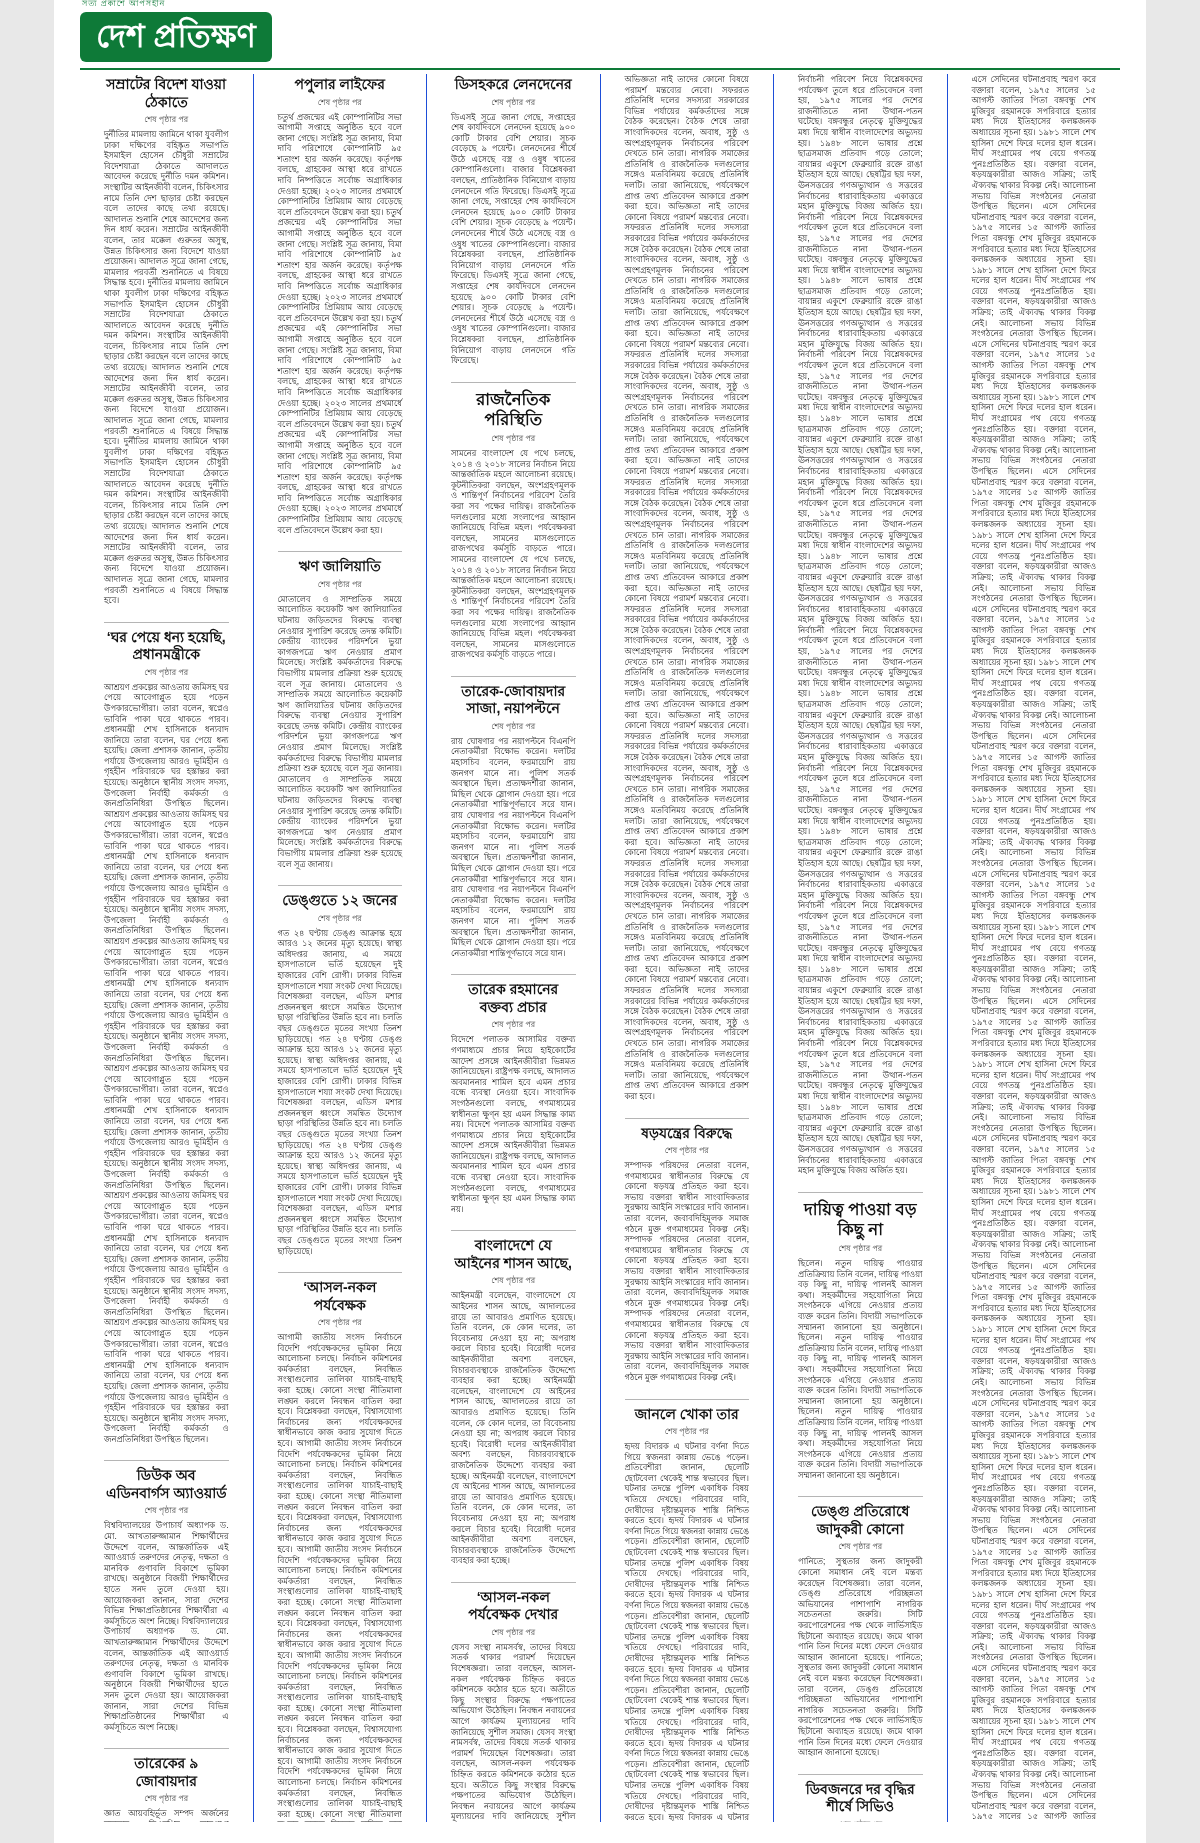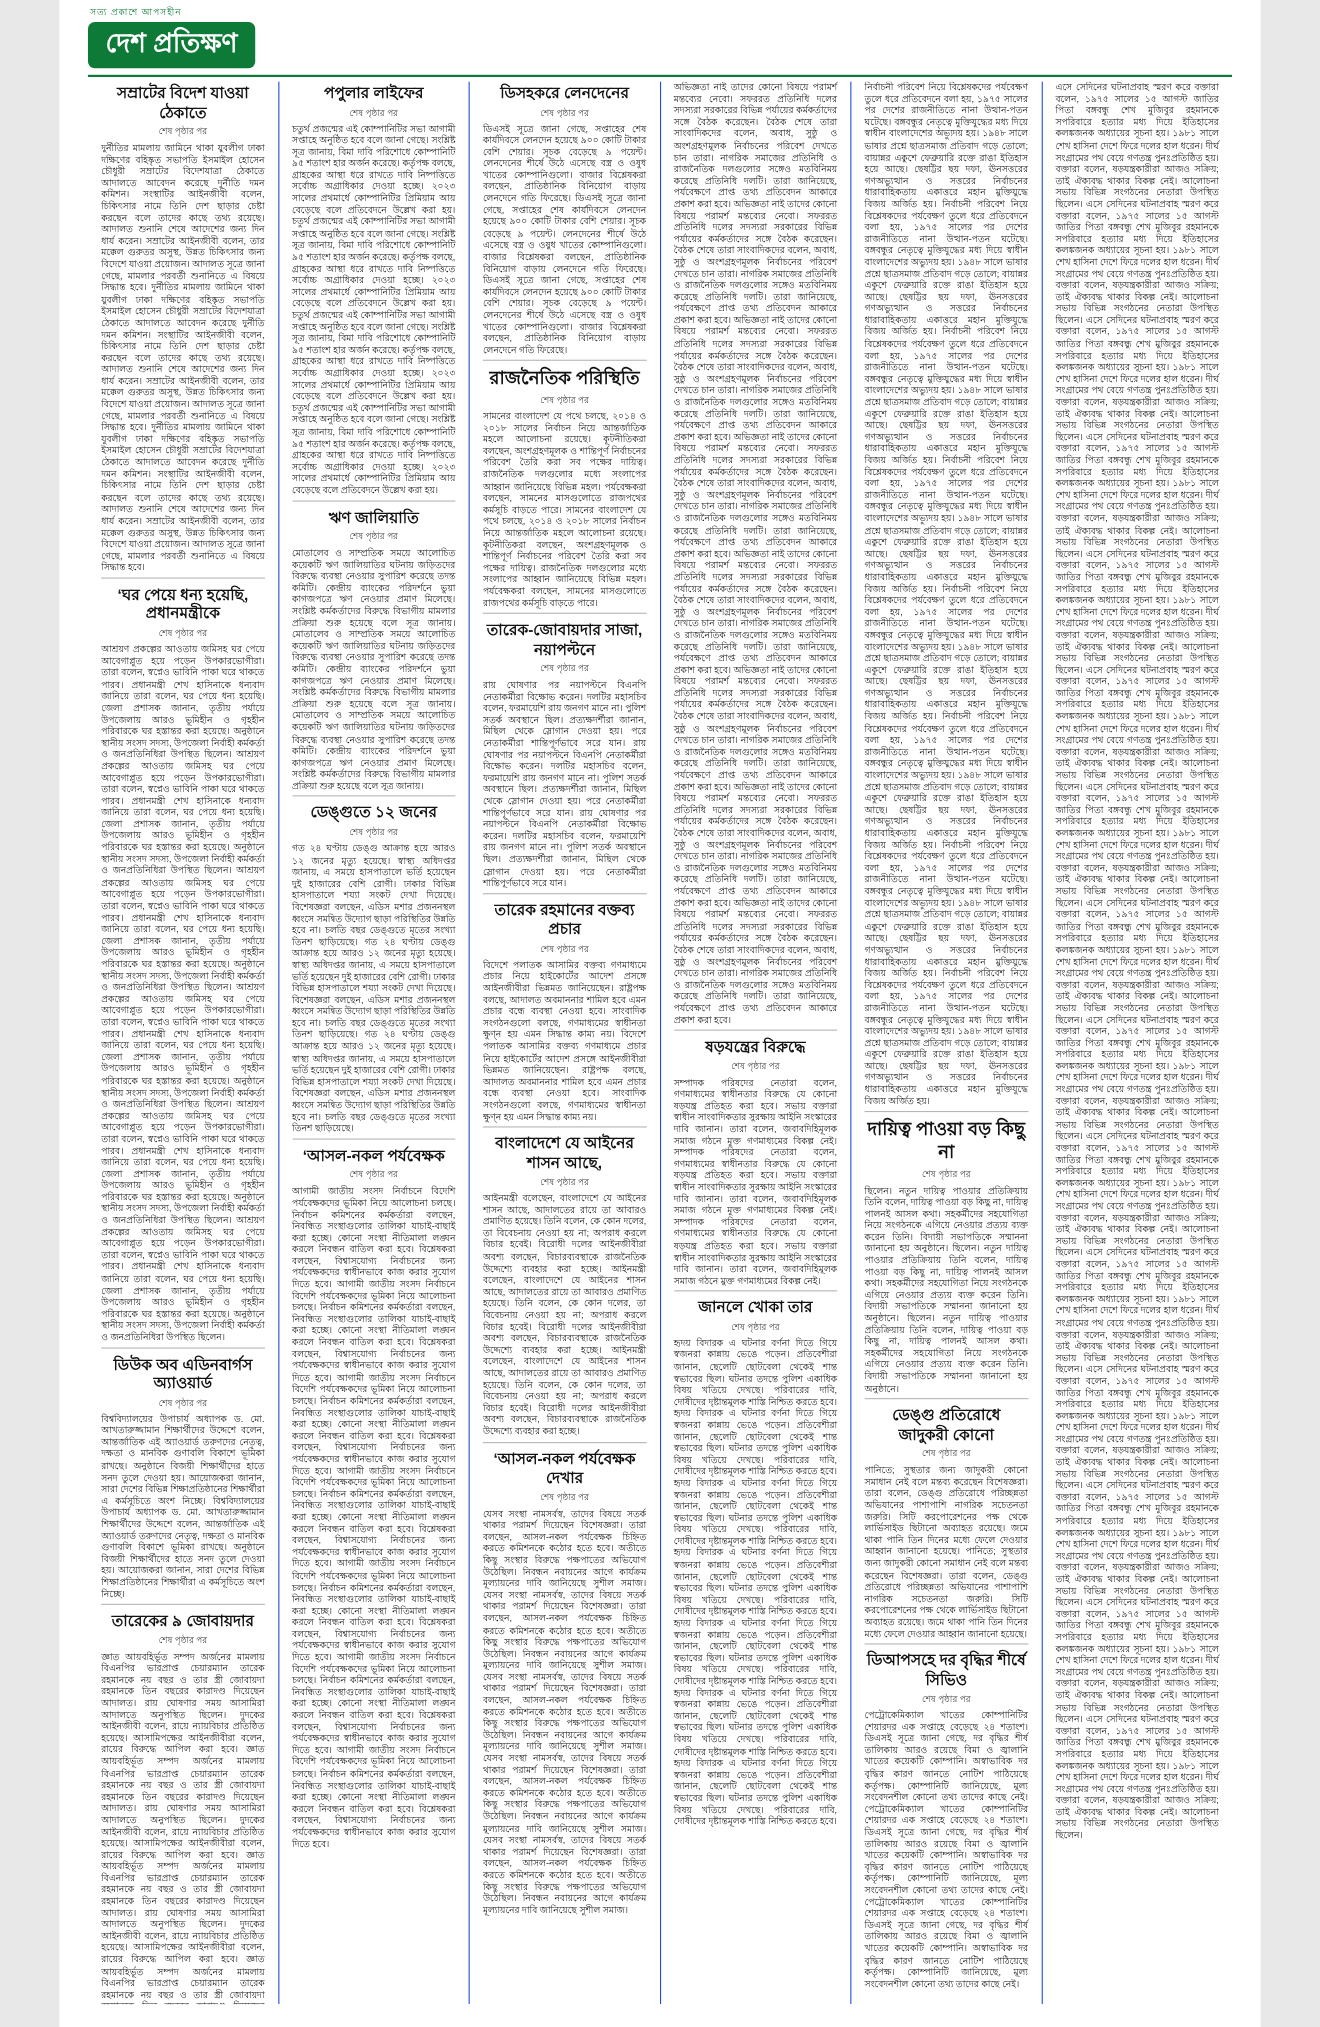--- a/index.html
+++ b/index.html
@@ -9,21 +9,21 @@
     box-sizing:border-box;padding:8px 26px 14px 26px;overflow:hidden;position:relative;
   }
   
   .masthead{
     display:flex;align-items:flex-end;justify-content:space-between;
     border-bottom:2px solid #0e7a38;padding-bottom:6px;height:62px;box-sizing:border-box;
   }
   .mast-left{display:flex;flex-direction:column;gap:2px;}
   .tagline{font-size:8px;color:#0e7a38;letter-spacing:1px;padding-left:2px;}
   .logo{
-    background:#0e7a38;color:#ffffff;font-weight:800;font-size:24px;line-height:1;
+    background:#0e7a38;color:#ffffff;font-weight:800;font-size:32px;line-height:1;
     padding:8px 16px 10px 16px;border-radius:6px;display:inline-block;white-space:nowrap;
   }
   .mast-right{display:flex;align-items:center;gap:0;}
   .section-title{
     font-weight:800;font-size:33px;color:#222222;white-space:nowrap;line-height:1;
     padding-right:10px;
   }
   .flower{font-size:24px;color:#0e7a38;line-height:1;padding:0 10px;border-left:1px solid #c0c0c0;}
   .pageno{
     font-weight:800;font-size:44px;color:#0e7a38;line-height:1;
@@ -33,21 +33,21 @@
   .day{font-weight:800;font-size:15px;color:#111111;line-height:1.2;}
   .date{font-size:10.5px;color:#333333;line-height:1.3;white-space:nowrap;}
   
   .columns-region{
     display:flex;align-items:stretch;margin-top:4px;height:1748px;overflow:hidden;
   }
   .col{
     flex:1 1 0;padding:0 8px;box-sizing:border-box;overflow:hidden;height:100%;
   }
   .col + .col{border-left:1px solid #1d4ed8;}
-  article{margin:4px;}
+  article{margin:16px;}
   article.with-head{border-top:1px solid #b5b5b5;margin-top:3px;padding-top:4px;}
   .col > article:first-child{border-top:none;margin-top:0;padding-top:0;}
   .headline{
     margin:0;font-weight:800;font-size:14px;line-height:1.25;color:#111111;
     text-align:center;padding:2px 1px 1px 1px;
   }
   .headline.lg{font-size:16.5px;}
   .continued{
     font-size:8px;font-weight:400;color:#444444;text-align:center;
     padding:1px 0 3px 0;
@@ -169,21 +169,21 @@
           <h2 class="headline lg">দায়িত্ব পাওয়া বড় কিছু না</h2>
           <div class="continued">শেষ পৃষ্ঠার পর</div>
           <p class="body-text">ছিলেন। নতুন দায়িত্ব পাওয়ার প্রতিক্রিয়ায় তিনি বলেন, দায়িত্ব পাওয়া বড় কিছু না, দায়িত্ব পালনই আসল কথা। সহকর্মীদের সহযোগিতা নিয়ে সংগঠনকে এগিয়ে নেওয়ার প্রত্যয় ব্যক্ত করেন তিনি। বিদায়ী সভাপতিকে সম্মাননা জানানো হয় অনুষ্ঠানে। ছিলেন। নতুন দায়িত্ব পাওয়ার প্রতিক্রিয়ায় তিনি বলেন, দায়িত্ব পাওয়া বড় কিছু না, দায়িত্ব পালনই আসল কথা। সহকর্মীদের সহযোগিতা নিয়ে সংগঠনকে এগিয়ে নেওয়ার প্রত্যয় ব্যক্ত করেন তিনি। বিদায়ী সভাপতিকে সম্মাননা জানানো হয় অনুষ্ঠানে। ছিলেন। নতুন দায়িত্ব পাওয়ার প্রতিক্রিয়ায় তিনি বলেন, দায়িত্ব পাওয়া বড় কিছু না, দায়িত্ব পালনই আসল কথা। সহকর্মীদের সহযোগিতা নিয়ে সংগঠনকে এগিয়ে নেওয়ার প্রত্যয় ব্যক্ত করেন তিনি। বিদায়ী সভাপতিকে সম্মাননা জানানো হয় অনুষ্ঠানে।</p>
         </article>
         <article class="article with-head">
           <h2 class="headline">ডেঙ্গু প্রতিরোধে জাদুকরী কোনো</h2>
           <div class="continued">শেষ পৃষ্ঠার পর</div>
           <p class="body-text">পানিতে; সুস্থতার জন্য জাদুকরী কোনো সমাধান নেই বলে মন্তব্য করেছেন বিশেষজ্ঞরা। তারা বলেন, ডেঙ্গু প্রতিরোধে পরিচ্ছন্নতা অভিযানের পাশাপাশি নাগরিক সচেতনতা জরুরি। সিটি করপোরেশনের পক্ষ থেকে লার্ভিসাইড ছিটানো অব্যাহত রয়েছে। জমে থাকা পানি তিন দিনের মধ্যে ফেলে দেওয়ার আহ্বান জানানো হয়েছে। পানিতে; সুস্থতার জন্য জাদুকরী কোনো সমাধান নেই বলে মন্তব্য করেছেন বিশেষজ্ঞরা। তারা বলেন, ডেঙ্গু প্রতিরোধে পরিচ্ছন্নতা অভিযানের পাশাপাশি নাগরিক সচেতনতা জরুরি। সিটি করপোরেশনের পক্ষ থেকে লার্ভিসাইড ছিটানো অব্যাহত রয়েছে। জমে থাকা পানি তিন দিনের মধ্যে ফেলে দেওয়ার আহ্বান জানানো হয়েছে।</p>
         </article>
         <article class="article with-head">
-          <h2 class="headline">ডিআপসহে দর বৃদ্ধির শীর্ষে সিভিও</h2>
+          <h2 class="headline">ডিবজনরে দর বৃদ্ধির শীর্ষে সিভিও</h2>
           <div class="continued">শেষ পৃষ্ঠার পর</div>
           <p class="body-text">পেট্রোকেমিক্যাল খাতের কোম্পানিটির শেয়ারদর এক সপ্তাহে বেড়েছে ২৪ শতাংশ। ডিএসই সূত্রে জানা গেছে, দর বৃদ্ধির শীর্ষ তালিকায় আরও রয়েছে বিমা ও জ্বালানি খাতের কয়েকটি কোম্পানি। অস্বাভাবিক দর বৃদ্ধির কারণ জানতে নোটিশ পাঠিয়েছে কর্তৃপক্ষ। কোম্পানিটি জানিয়েছে, মূল্য সংবেদনশীল কোনো তথ্য তাদের কাছে নেই। পেট্রোকেমিক্যাল খাতের কোম্পানিটির শেয়ারদর এক সপ্তাহে বেড়েছে ২৪ শতাংশ। ডিএসই সূত্রে জানা গেছে, দর বৃদ্ধির শীর্ষ তালিকায় আরও রয়েছে বিমা ও জ্বালানি খাতের কয়েকটি কোম্পানি। অস্বাভাবিক দর বৃদ্ধির কারণ জানতে নোটিশ পাঠিয়েছে কর্তৃপক্ষ। কোম্পানিটি জানিয়েছে, মূল্য সংবেদনশীল কোনো তথ্য তাদের কাছে নেই। পেট্রোকেমিক্যাল খাতের কোম্পানিটির শেয়ারদর এক সপ্তাহে বেড়েছে ২৪ শতাংশ। ডিএসই সূত্রে জানা গেছে, দর বৃদ্ধির শীর্ষ তালিকায় আরও রয়েছে বিমা ও জ্বালানি খাতের কয়েকটি কোম্পানি। অস্বাভাবিক দর বৃদ্ধির কারণ জানতে নোটিশ পাঠিয়েছে কর্তৃপক্ষ। কোম্পানিটি জানিয়েছে, মূল্য সংবেদনশীল কোনো তথ্য তাদের কাছে নেই।</p>
         </article>
       </div>
       <div class="col">
         <article class="article">
           <p class="body-text">এসে সেদিনের ঘটনাপ্রবাহ স্মরণ করে বক্তারা বলেন, ১৯৭৫ সালের ১৫ আগস্ট জাতির পিতা বঙ্গবন্ধু শেখ মুজিবুর রহমানকে সপরিবারে হত্যার মধ্য দিয়ে ইতিহাসের কলঙ্কজনক অধ্যায়ের সূচনা হয়। ১৯৮১ সালে শেখ হাসিনা দেশে ফিরে দলের হাল ধরেন। দীর্ঘ সংগ্রামের পথ বেয়ে গণতন্ত্র পুনঃপ্রতিষ্ঠিত হয়। বক্তারা বলেন, ষড়যন্ত্রকারীরা আজও সক্রিয়; তাই ঐক্যবদ্ধ থাকার বিকল্প নেই। আলোচনা সভায় বিভিন্ন সংগঠনের নেতারা উপস্থিত ছিলেন। এসে সেদিনের ঘটনাপ্রবাহ স্মরণ করে বক্তারা বলেন, ১৯৭৫ সালের ১৫ আগস্ট জাতির পিতা বঙ্গবন্ধু শেখ মুজিবুর রহমানকে সপরিবারে হত্যার মধ্য দিয়ে ইতিহাসের কলঙ্কজনক অধ্যায়ের সূচনা হয়। ১৯৮১ সালে শেখ হাসিনা দেশে ফিরে দলের হাল ধরেন। দীর্ঘ সংগ্রামের পথ বেয়ে গণতন্ত্র পুনঃপ্রতিষ্ঠিত হয়। বক্তারা বলেন, ষড়যন্ত্রকারীরা আজও সক্রিয়; তাই ঐক্যবদ্ধ থাকার বিকল্প নেই। আলোচনা সভায় বিভিন্ন সংগঠনের নেতারা উপস্থিত ছিলেন। এসে সেদিনের ঘটনাপ্রবাহ স্মরণ করে বক্তারা বলেন, ১৯৭৫ সালের ১৫ আগস্ট জাতির পিতা বঙ্গবন্ধু শেখ মুজিবুর রহমানকে সপরিবারে হত্যার মধ্য দিয়ে ইতিহাসের কলঙ্কজনক অধ্যায়ের সূচনা হয়। ১৯৮১ সালে শেখ হাসিনা দেশে ফিরে দলের হাল ধরেন। দীর্ঘ সংগ্রামের পথ বেয়ে গণতন্ত্র পুনঃপ্রতিষ্ঠিত হয়। বক্তারা বলেন, ষড়যন্ত্রকারীরা আজও সক্রিয়; তাই ঐক্যবদ্ধ থাকার বিকল্প নেই। আলোচনা সভায় বিভিন্ন সংগঠনের নেতারা উপস্থিত ছিলেন। এসে সেদিনের ঘটনাপ্রবাহ স্মরণ করে বক্তারা বলেন, ১৯৭৫ সালের ১৫ আগস্ট জাতির পিতা বঙ্গবন্ধু শেখ মুজিবুর রহমানকে সপরিবারে হত্যার মধ্য দিয়ে ইতিহাসের কলঙ্কজনক অধ্যায়ের সূচনা হয়। ১৯৮১ সালে শেখ হাসিনা দেশে ফিরে দলের হাল ধরেন। দীর্ঘ সংগ্রামের পথ বেয়ে গণতন্ত্র পুনঃপ্রতিষ্ঠিত হয়। বক্তারা বলেন, ষড়যন্ত্রকারীরা আজও সক্রিয়; তাই ঐক্যবদ্ধ থাকার বিকল্প নেই। আলোচনা সভায় বিভিন্ন সংগঠনের নেতারা উপস্থিত ছিলেন। এসে সেদিনের ঘটনাপ্রবাহ স্মরণ করে বক্তারা বলেন, ১৯৭৫ সালের ১৫ আগস্ট জাতির পিতা বঙ্গবন্ধু শেখ মুজিবুর রহমানকে সপরিবারে হত্যার মধ্য দিয়ে ইতিহাসের কলঙ্কজনক অধ্যায়ের সূচনা হয়। ১৯৮১ সালে শেখ হাসিনা দেশে ফিরে দলের হাল ধরেন। দীর্ঘ সংগ্রামের পথ বেয়ে গণতন্ত্র পুনঃপ্রতিষ্ঠিত হয়। বক্তারা বলেন, ষড়যন্ত্রকারীরা আজও সক্রিয়; তাই ঐক্যবদ্ধ থাকার বিকল্প নেই। আলোচনা সভায় বিভিন্ন সংগঠনের নেতারা উপস্থিত ছিলেন। এসে সেদিনের ঘটনাপ্রবাহ স্মরণ করে বক্তারা বলেন, ১৯৭৫ সালের ১৫ আগস্ট জাতির পিতা বঙ্গবন্ধু শেখ মুজিবুর রহমানকে সপরিবারে হত্যার মধ্য দিয়ে ইতিহাসের কলঙ্কজনক অধ্যায়ের সূচনা হয়। ১৯৮১ সালে শেখ হাসিনা দেশে ফিরে দলের হাল ধরেন। দীর্ঘ সংগ্রামের পথ বেয়ে গণতন্ত্র পুনঃপ্রতিষ্ঠিত হয়। বক্তারা বলেন, ষড়যন্ত্রকারীরা আজও সক্রিয়; তাই ঐক্যবদ্ধ থাকার বিকল্প নেই। আলোচনা সভায় বিভিন্ন সংগঠনের নেতারা উপস্থিত ছিলেন। এসে সেদিনের ঘটনাপ্রবাহ স্মরণ করে বক্তারা বলেন, ১৯৭৫ সালের ১৫ আগস্ট জাতির পিতা বঙ্গবন্ধু শেখ মুজিবুর রহমানকে সপরিবারে হত্যার মধ্য দিয়ে ইতিহাসের কলঙ্কজনক অধ্যায়ের সূচনা হয়। ১৯৮১ সালে শেখ হাসিনা দেশে ফিরে দলের হাল ধরেন। দীর্ঘ সংগ্রামের পথ বেয়ে গণতন্ত্র পুনঃপ্রতিষ্ঠিত হয়। বক্তারা বলেন, ষড়যন্ত্রকারীরা আজও সক্রিয়; তাই ঐক্যবদ্ধ থাকার বিকল্প নেই। আলোচনা সভায় বিভিন্ন সংগঠনের নেতারা উপস্থিত ছিলেন। এসে সেদিনের ঘটনাপ্রবাহ স্মরণ করে বক্তারা বলেন, ১৯৭৫ সালের ১৫ আগস্ট জাতির পিতা বঙ্গবন্ধু শেখ মুজিবুর রহমানকে সপরিবারে হত্যার মধ্য দিয়ে ইতিহাসের কলঙ্কজনক অধ্যায়ের সূচনা হয়। ১৯৮১ সালে শেখ হাসিনা দেশে ফিরে দলের হাল ধরেন। দীর্ঘ সংগ্রামের পথ বেয়ে গণতন্ত্র পুনঃপ্রতিষ্ঠিত হয়। বক্তারা বলেন, ষড়যন্ত্রকারীরা আজও সক্রিয়; তাই ঐক্যবদ্ধ থাকার বিকল্প নেই। আলোচনা সভায় বিভিন্ন সংগঠনের নেতারা উপস্থিত ছিলেন। এসে সেদিনের ঘটনাপ্রবাহ স্মরণ করে বক্তারা বলেন, ১৯৭৫ সালের ১৫ আগস্ট জাতির পিতা বঙ্গবন্ধু শেখ মুজিবুর রহমানকে সপরিবারে হত্যার মধ্য দিয়ে ইতিহাসের কলঙ্কজনক অধ্যায়ের সূচনা হয়। ১৯৮১ সালে শেখ হাসিনা দেশে ফিরে দলের হাল ধরেন। দীর্ঘ সংগ্রামের পথ বেয়ে গণতন্ত্র পুনঃপ্রতিষ্ঠিত হয়। বক্তারা বলেন, ষড়যন্ত্রকারীরা আজও সক্রিয়; তাই ঐক্যবদ্ধ থাকার বিকল্প নেই। আলোচনা সভায় বিভিন্ন সংগঠনের নেতারা উপস্থিত ছিলেন। এসে সেদিনের ঘটনাপ্রবাহ স্মরণ করে বক্তারা বলেন, ১৯৭৫ সালের ১৫ আগস্ট জাতির পিতা বঙ্গবন্ধু শেখ মুজিবুর রহমানকে সপরিবারে হত্যার মধ্য দিয়ে ইতিহাসের কলঙ্কজনক অধ্যায়ের সূচনা হয়। ১৯৮১ সালে শেখ হাসিনা দেশে ফিরে দলের হাল ধরেন। দীর্ঘ সংগ্রামের পথ বেয়ে গণতন্ত্র পুনঃপ্রতিষ্ঠিত হয়। বক্তারা বলেন, ষড়যন্ত্রকারীরা আজও সক্রিয়; তাই ঐক্যবদ্ধ থাকার বিকল্প নেই। আলোচনা সভায় বিভিন্ন সংগঠনের নেতারা উপস্থিত ছিলেন। এসে সেদিনের ঘটনাপ্রবাহ স্মরণ করে বক্তারা বলেন, ১৯৭৫ সালের ১৫ আগস্ট জাতির পিতা বঙ্গবন্ধু শেখ মুজিবুর রহমানকে সপরিবারে হত্যার মধ্য দিয়ে ইতিহাসের কলঙ্কজনক অধ্যায়ের সূচনা হয়। ১৯৮১ সালে শেখ হাসিনা দেশে ফিরে দলের হাল ধরেন। দীর্ঘ সংগ্রামের পথ বেয়ে গণতন্ত্র পুনঃপ্রতিষ্ঠিত হয়। বক্তারা বলেন, ষড়যন্ত্রকারীরা আজও সক্রিয়; তাই ঐক্যবদ্ধ থাকার বিকল্প নেই। আলোচনা সভায় বিভিন্ন সংগঠনের নেতারা উপস্থিত ছিলেন। এসে সেদিনের ঘটনাপ্রবাহ স্মরণ করে বক্তারা বলেন, ১৯৭৫ সালের ১৫ আগস্ট জাতির পিতা বঙ্গবন্ধু শেখ মুজিবুর রহমানকে সপরিবারে হত্যার মধ্য দিয়ে ইতিহাসের কলঙ্কজনক অধ্যায়ের সূচনা হয়। ১৯৮১ সালে শেখ হাসিনা দেশে ফিরে দলের হাল ধরেন। দীর্ঘ সংগ্রামের পথ বেয়ে গণতন্ত্র পুনঃপ্রতিষ্ঠিত হয়। বক্তারা বলেন, ষড়যন্ত্রকারীরা আজও সক্রিয়; তাই ঐক্যবদ্ধ থাকার বিকল্প নেই। আলোচনা সভায় বিভিন্ন সংগঠনের নেতারা উপস্থিত ছিলেন। এসে সেদিনের ঘটনাপ্রবাহ স্মরণ করে বক্তারা বলেন, ১৯৭৫ সালের ১৫ আগস্ট জাতির পিতা বঙ্গবন্ধু শেখ মুজিবুর রহমানকে সপরিবারে হত্যার মধ্য দিয়ে ইতিহাসের কলঙ্কজনক অধ্যায়ের সূচনা হয়। ১৯৮১ সালে শেখ হাসিনা দেশে ফিরে দলের হাল ধরেন। দীর্ঘ সংগ্রামের পথ বেয়ে গণতন্ত্র পুনঃপ্রতিষ্ঠিত হয়। বক্তারা বলেন, ষড়যন্ত্রকারীরা আজও সক্রিয়; তাই ঐক্যবদ্ধ থাকার বিকল্প নেই। আলোচনা সভায় বিভিন্ন সংগঠনের নেতারা উপস্থিত ছিলেন। এসে সেদিনের ঘটনাপ্রবাহ স্মরণ করে বক্তারা বলেন, ১৯৭৫ সালের ১৫ আগস্ট জাতির পিতা বঙ্গবন্ধু শেখ মুজিবুর রহমানকে সপরিবারে হত্যার মধ্য দিয়ে ইতিহাসের কলঙ্কজনক অধ্যায়ের সূচনা হয়। ১৯৮১ সালে শেখ হাসিনা দেশে ফিরে দলের হাল ধরেন। দীর্ঘ সংগ্রামের পথ বেয়ে গণতন্ত্র পুনঃপ্রতিষ্ঠিত হয়। বক্তারা বলেন, ষড়যন্ত্রকারীরা আজও সক্রিয়; তাই ঐক্যবদ্ধ থাকার বিকল্প নেই। আলোচনা সভায় বিভিন্ন সংগঠনের নেতারা উপস্থিত ছিলেন। এসে সেদিনের ঘটনাপ্রবাহ স্মরণ করে বক্তারা বলেন, ১৯৭৫ সালের ১৫ আগস্ট জাতির পিতা বঙ্গবন্ধু শেখ মুজিবুর রহমানকে সপরিবারে হত্যার মধ্য দিয়ে ইতিহাসের কলঙ্কজনক অধ্যায়ের সূচনা হয়। ১৯৮১ সালে শেখ হাসিনা দেশে ফিরে দলের হাল ধরেন। দীর্ঘ সংগ্রামের পথ বেয়ে গণতন্ত্র পুনঃপ্রতিষ্ঠিত হয়। বক্তারা বলেন, ষড়যন্ত্রকারীরা আজও সক্রিয়; তাই ঐক্যবদ্ধ থাকার বিকল্প নেই। আলোচনা সভায় বিভিন্ন সংগঠনের নেতারা উপস্থিত ছিলেন।</p>
         </article>
       </div>
     </main>

